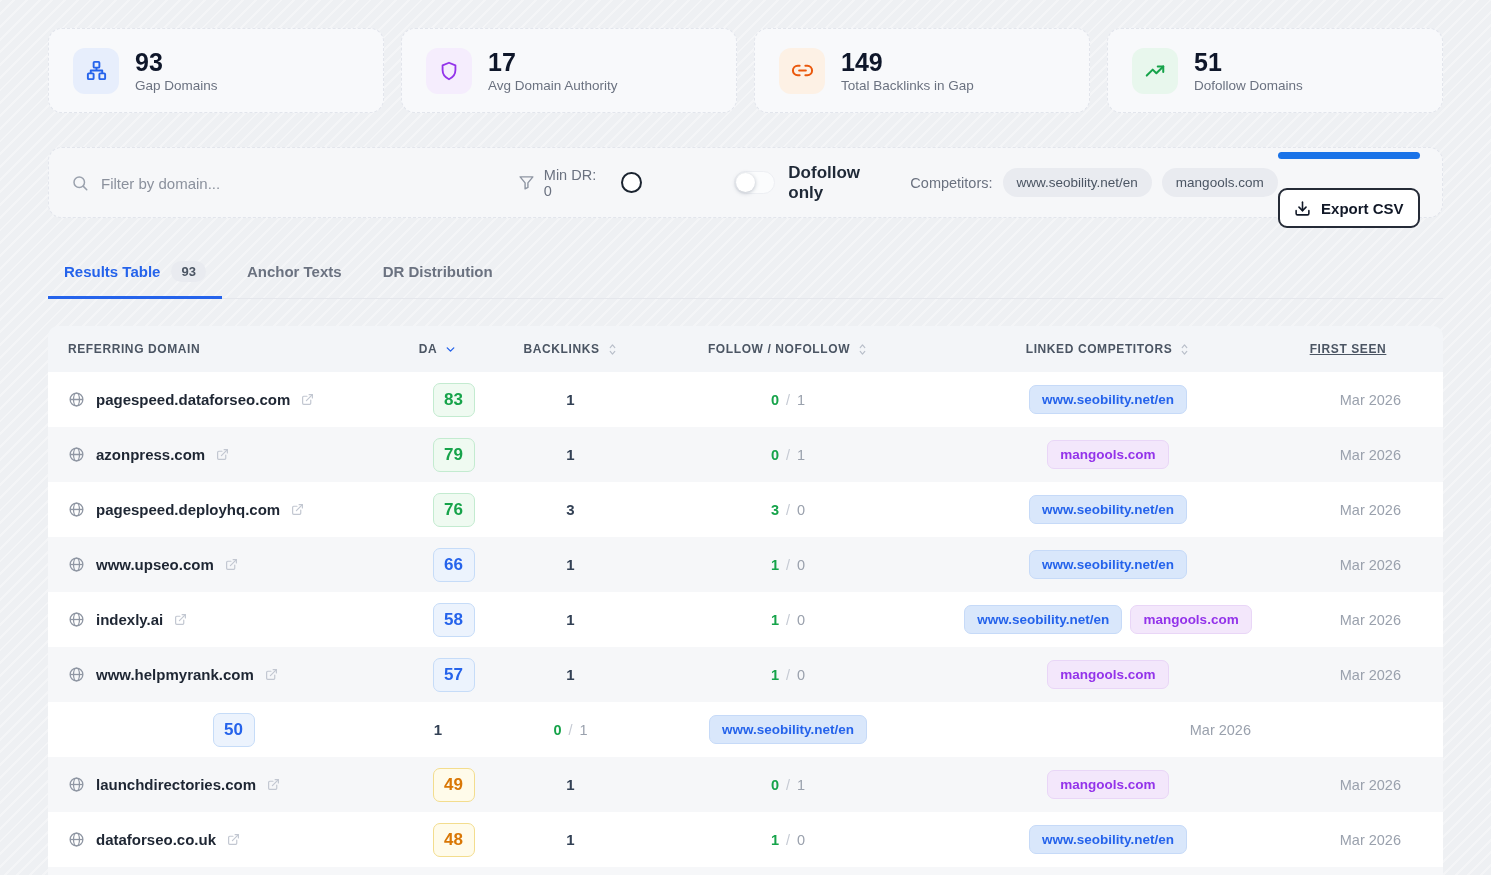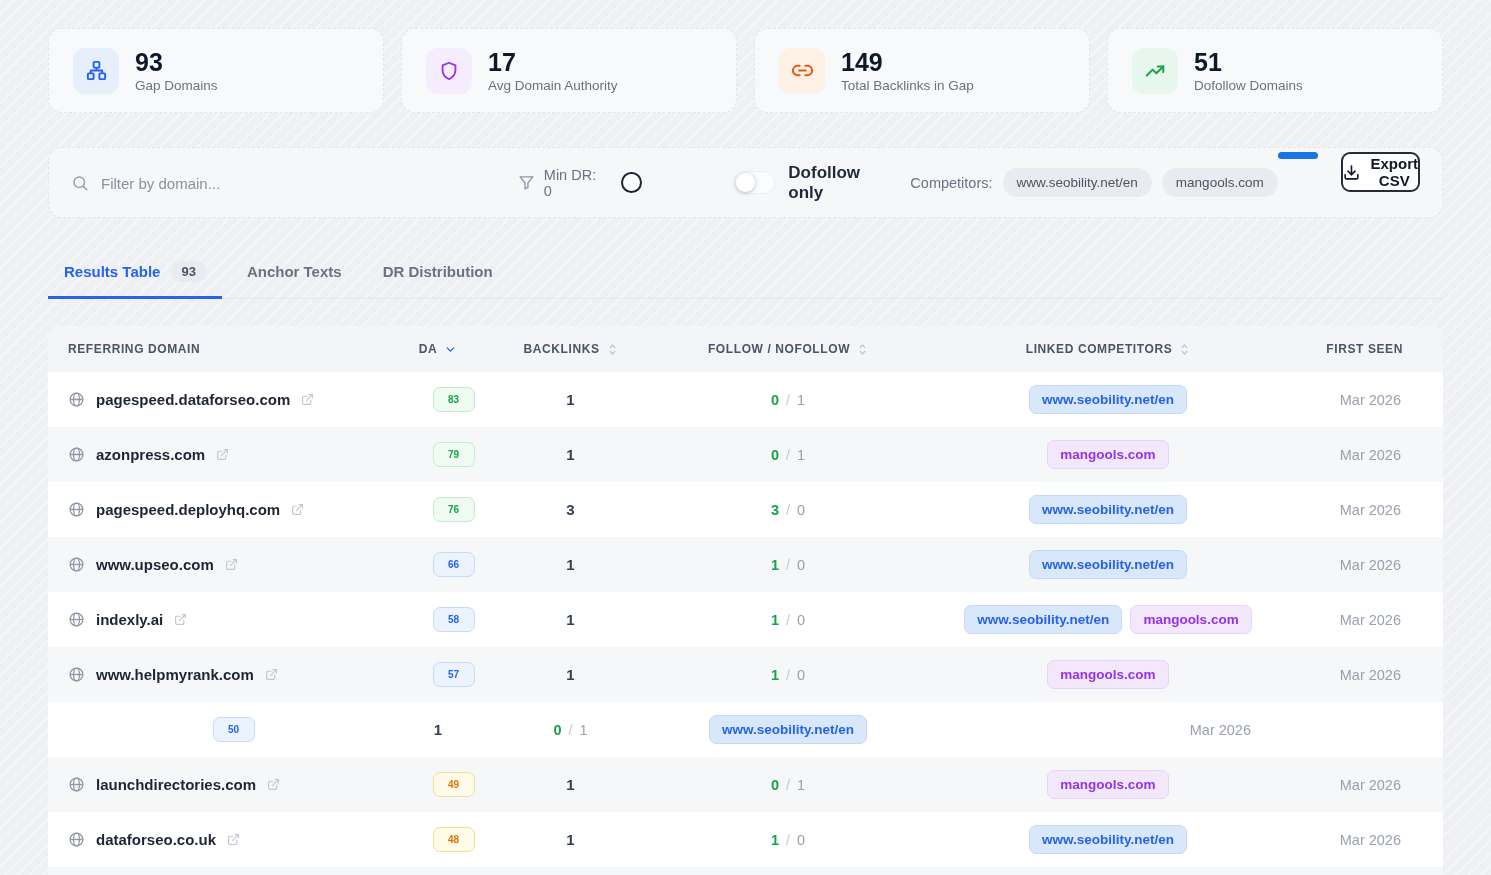--- a/index.html
+++ b/index.html
@@ -39,21 +39,21 @@
   .dr-knob { width:21px; height:21px; border-radius:50%; background:#fff; border:2.5px solid #1b2430; margin-left:5px; cursor:pointer; }
   .toggle-wrap { display:flex; align-items:center; gap:13px; margin-left:92px; }
   .toggle { width:42px; height:23px; border-radius:12px; background:#fbfcfd; border:1px solid #edeff3; position:relative; cursor:pointer; display:inline-block; }
   .toggle .knob { position:absolute; left:1px; top:1px; width:19px; height:19px; border-radius:50%; background:#fff; box-shadow:0 1px 4px rgba(100,110,130,.45); }
   .dofollow-label { font-size:17px; font-weight:700; color:#1f2937; }
   .competitors-label { font-size:14.5px; color:#6b7280; margin-left:12px; }
   .gray-chip {
     background:#e9ebf0; color:#4b5563; border-radius:999px; padding:7px 14px;
     font-size:13.5px; margin-left:10px; white-space:nowrap; cursor:pointer;
   }
-  .export-wrap { margin-left:auto; display:flex; align-self:flex-start; padding-top:4px; width:144px;gap:23px; }
+  .export-wrap { margin-left:auto; display:flex; flex-direction:column; align-self:flex-start; padding-top:4px; width:144px;gap:23px; }
   .progress-bar { height:7px; border-radius:4px; margin-bottom:6px; width:100%; }
   .export-btn {
     height:40px; background:#fff; border:2px solid #252b37; border-radius:9px;
     display:flex; align-items:center; justify-content:center; gap:10px;
     font:700 15px "Liberation Sans","DejaVu Sans",sans-serif; color:#111827; cursor:pointer;
   }
 
   
   .tabs { margin-top:30px; display:flex; gap:9px; border-bottom:1px solid #e5e7ec; }
   .tab { display:flex; align-items:center; gap:11px; padding:13px 16px 14px; font-size:15px; font-weight:600;
@@ -61,31 +61,31 @@
   .tab.active { color:#2563eb; border-bottom-color:#2563eb; }
   .tab-badge { background:#e9ebf0; color:#4b5563; font-size:13px; font-weight:600; border-radius:999px; padding:3px 10px; }
 
   
   .table-card { margin-top:27px; border-radius:10px 10px 0 0; overflow:hidden; }
   .grid-row { display:grid; grid-template-columns:340px 100px 165px 270px 370px 1fr; align-items:center; }
   .thead { background:#f3f5f8; height:46px; }
   .th { font-size:12px; font-weight:700; letter-spacing:.05em; color:#4b5563; display:flex; align-items:center; gap:7px; }
   .th.c-left { padding-left:20px; justify-content:flex-start; }
   .th.c-center { justify-content:center; }
-  .th.c-right { justify-content:flex-end; padding-right:40px; }
+  .th.c-right { justify-content:center; padding-right:40px;text-decoration:underline; }
   .sortable { cursor:pointer; }
   .row { height:55px; background:#fff; }
   .row.alt { background:#f6f7f9; }
   .cell { display:flex; align-items:center; }
   .c-domain { padding-left:20px; gap:11px; }
   .c-center { justify-content:center; }
   .c-right { justify-content:flex-end; padding-right:42px; }
   .domain { font-size:15px; font-weight:700; color:#1e2633; }
   .ext { color:#c2c7d1; cursor:pointer; }
-  .da-badge { min-width:42px; text-align:center; padding:6px 10px; border-radius:7px; font-size:10px; font-weight:700;margin-left:31px; }
+  .da-badge { min-width:42px; text-align:center; padding:6px 10px; border-radius:7px; font-size:17px; font-weight:700;margin-left:31px; }
   .da-green  { background:#effaf1; border:1px solid #c3ebd0; color:#16a34a; }
   .da-blue   { background:#ecf3fd; border:1px solid #c6dcf8; color:#2563eb; }
   .da-yellow { background:#fffbea; border:1px solid #f3dd8e; color:#d97706; }
   .bl { font-size:15px; font-weight:700; color:#334155; }
   .fnf { font-size:14.5px; gap:7px; }
   .fnf .f { color:#16a34a; font-weight:700; }
   .fnf .sep { color:#c5cad3; }
   .fnf .nf { color:#9aa1ad; }
   .chips { gap:8px; }
   .chip { padding:6px 12px; border-radius:7px; font-size:13.5px; font-weight:600; white-space:nowrap; }

